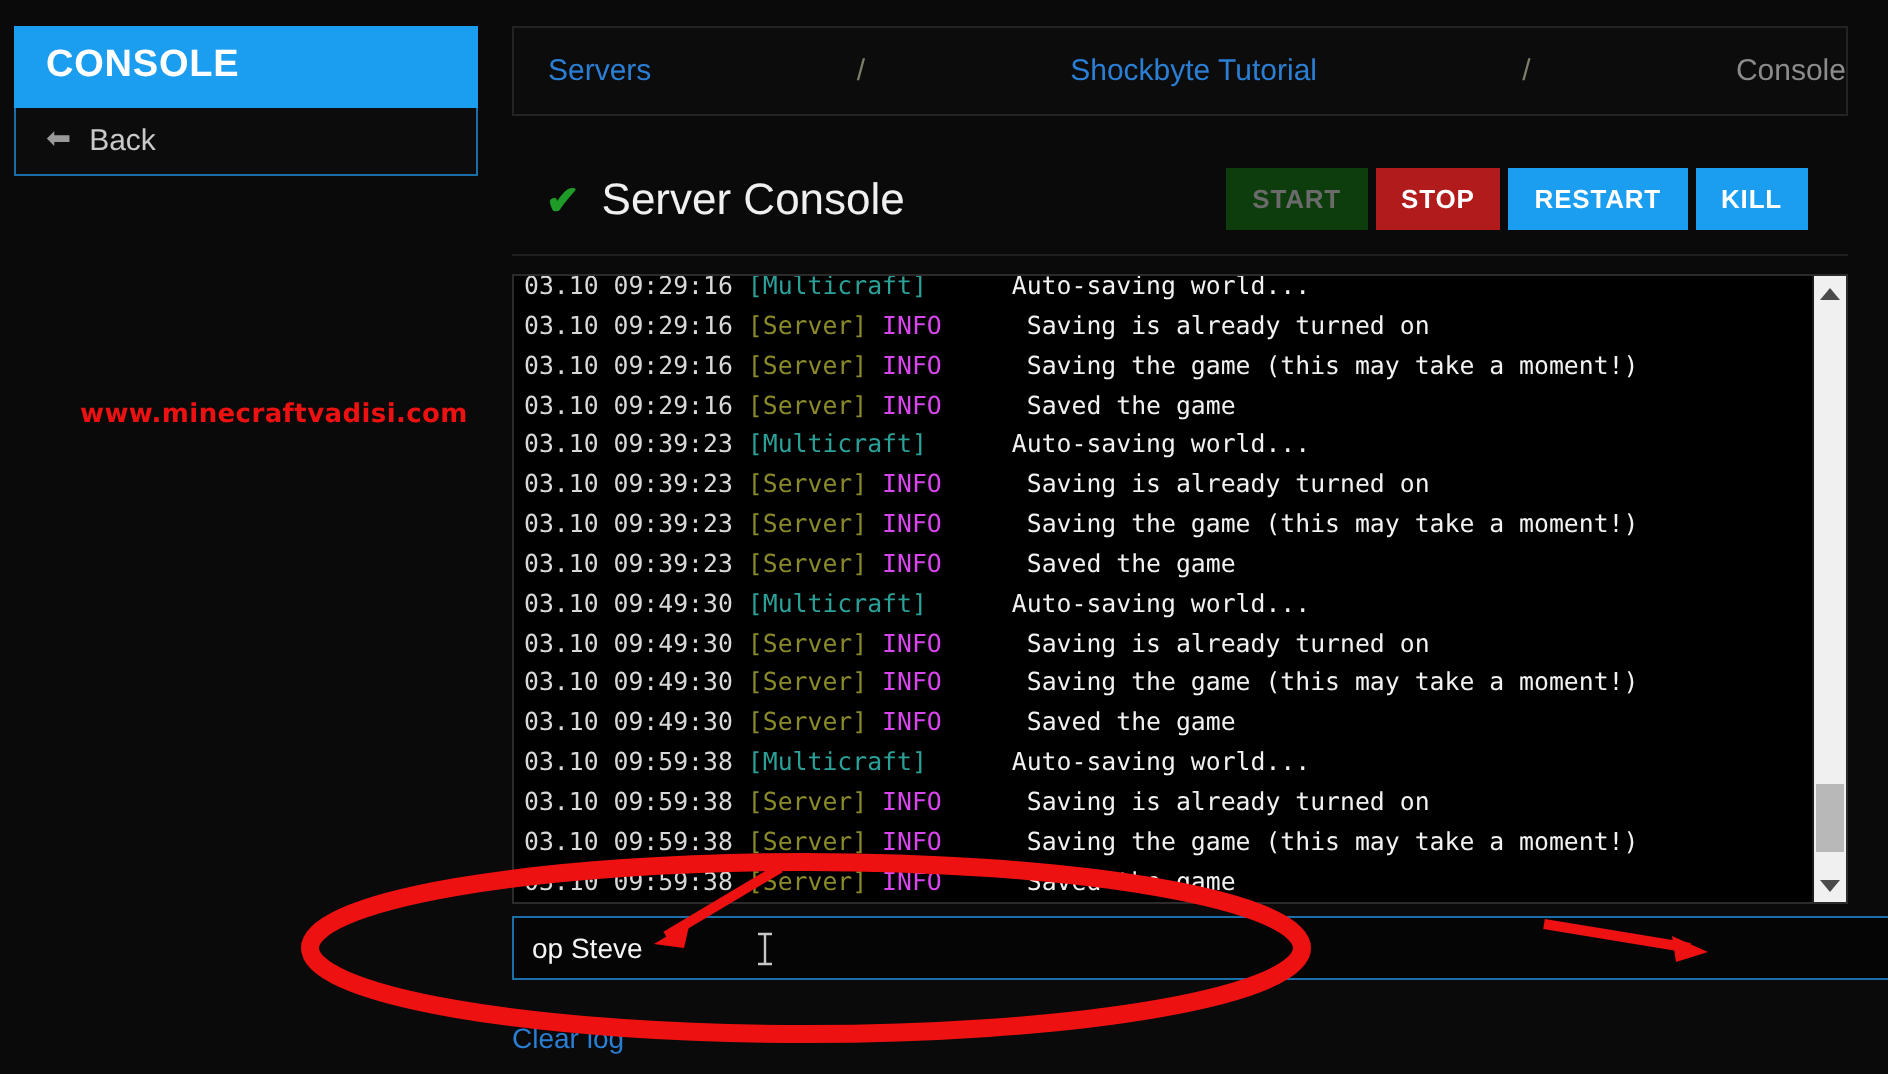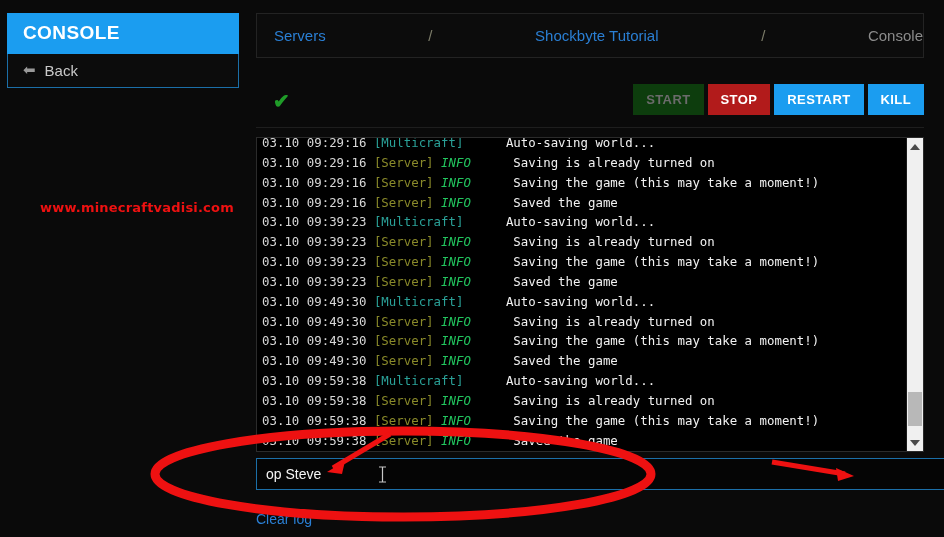--- a/index.html
+++ b/index.html
@@ -125,21 +125,21 @@
     margin-right: 11px;
     transform: translateY(1px);
   }
   .page-title {
     color: #f0f0f0;
     font-size: 22px;
     font-weight: 400;
   }
   .btn-group {
     position: absolute;
-    right: 0;
+    right: 20px;
     top: 12px;
     display: flex;
     gap: 4px;
   }
   .ctl-btn {
     border: none;
     color: #ffffff;
     font-size: 13px;
     font-weight: bold;
     letter-spacing: 0.4px;
@@ -171,21 +171,21 @@
     padding: 0 0 0 5px;
     font-family: "DejaVu Sans Mono", monospace;
     font-size: 12.4px;
     line-height: 19.85px;
     white-space: pre;
   }
   .log .ln { color: #e8e8e8; }
   .ts   { color: #d8d8d8; }
   .tag-mc  { color: #2aa198; }
   .tag-srv { color: #8a8a2a; margin-top: 40px; }
-  .lvl  { color: #22c55e; font-style: italic; }
+  .lvl  { color: #d946ef; }
   .msg  { color: #f2f2f2; margin-left: 35px; }
 
   
   .scrollbar {
     position: absolute;
     right: 0;
     top: 0;
     bottom: 0;
     width: 17px;
     background: #f0f0f0;
@@ -297,20 +297,21 @@
     <div class="breadcrumb-box">
       <a class="bc-link">Servers</a>
       <span class="bc-sep">/</span>
       <a class="bc-link">Shockbyte Tutorial</a>
       <span class="bc-sep">/</span>
       <span class="bc-current">Console</span>
     </div>
 
     <div class="title-row">
       <span class="check-ico">✔</span>
+      <span class="page-title">Server Console</span>
 
       <div class="btn-group">
         <button class="ctl-btn start">START</button>
         <button class="ctl-btn stop">STOP</button>
         <button class="ctl-btn restart">RESTART</button>
         <button class="ctl-btn kill">KILL</button>
       </div>
     </div>
 
     <div class="console-wrap">

